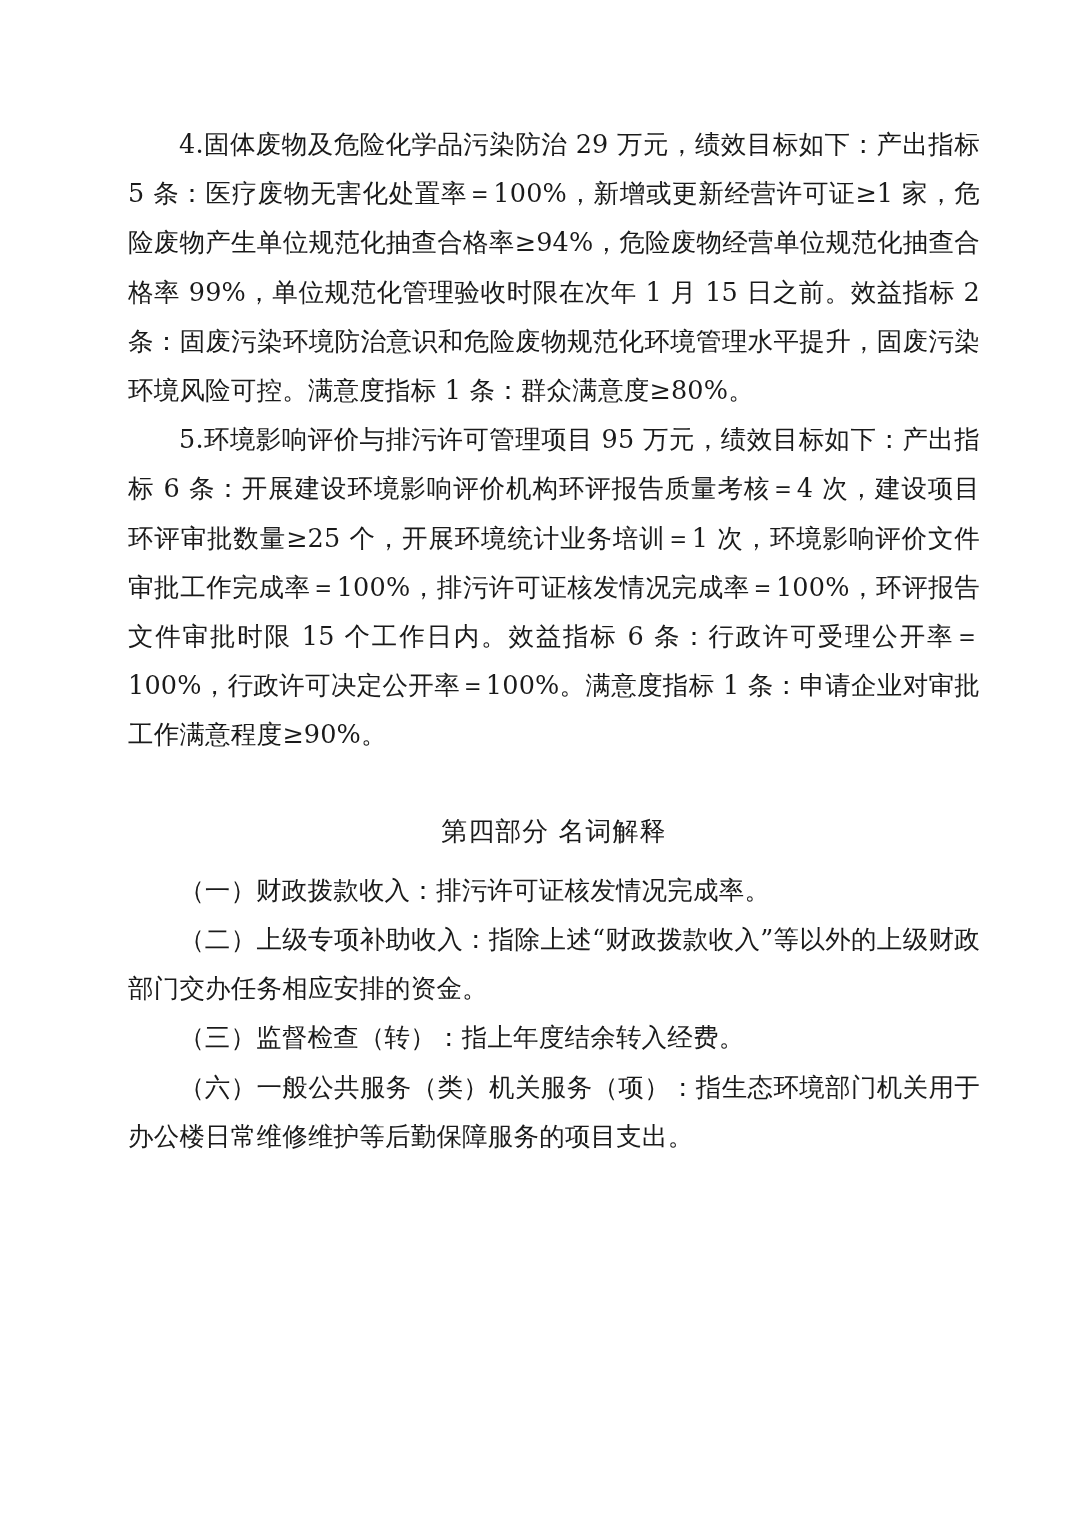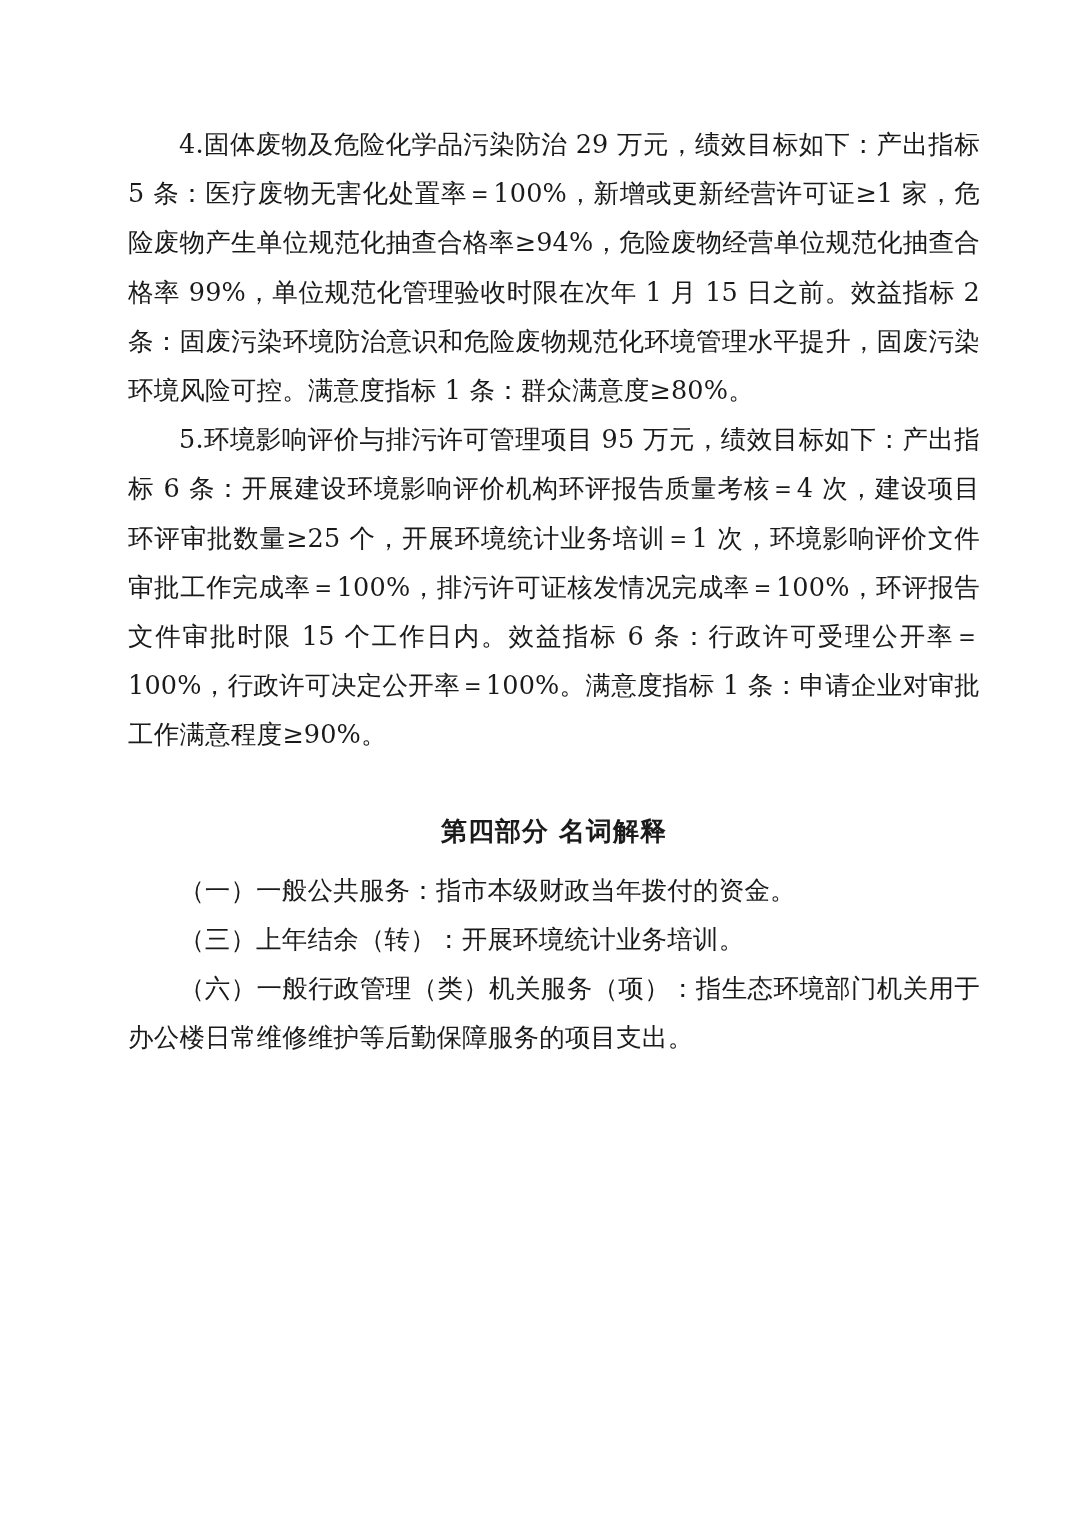--- a/index.html
+++ b/index.html
@@ -27,42 +27,43 @@
     text-align: justify;
     text-justify: inter-ideograph;
     letter-spacing: 0.2px;
   }
   p.para {
     margin: 0 0 0 0;
     text-indent: 2em;
   }
   h2.section-heading {
     font-size: 26px;
-    font-weight: bold;
+    font-weight: normal;
     text-align: center;
     margin: 46px 0 10px 0;
     letter-spacing: 1px;
     text-indent: 0;
   }
 </style>
 </head>
 <body>
 
 <div class="page">
   <div class="doc-body">
 
     <p class="para">4.固体废物及危险化学品污染防治 29 万元，绩效目标如下：产出指标 5 条：医疗废物无害化处置率＝100%，新增或更新经营许可证≥1 家，危险废物产生单位规范化抽查合格率≥94%，危险废物经营单位规范化抽查合格率 99%，单位规范化管理验收时限在次年 1 月 15 日之前。效益指标 2 条：固废污染环境防治意识和危险废物规范化环境管理水平提升，固废污染环境风险可控。满意度指标 1 条：群众满意度≥80%。</p>
 
     <p class="para">5.环境影响评价与排污许可管理项目 95 万元，绩效目标如下：产出指标 6 条：开展建设环境影响评价机构环评报告质量考核＝4 次，建设项目环评审批数量≥25 个，开展环境统计业务培训＝1 次，环境影响评价文件审批工作完成率＝100%，排污许可证核发情况完成率＝100%，环评报告文件审批时限 15 个工作日内。效益指标 6 条：行政许可受理公开率＝100%，行政许可决定公开率＝100%。满意度指标 1 条：申请企业对审批工作满意程度≥90%。</p>
 
     <h2 class="section-heading">第四部分  名词解释</h2>
 
-    <p class="para">（一）一般公共服务：指市本级财政当年拨付的资金。</p>
+    <p class="para">（一）财政拨款收入：排污许可证核发情况完成率。</p>
 
+    <p class="para">（二）上级专项补助收入：指除上述“财政拨款收入”等以外的上级财政部门交办任务相应安排的资金。</p>
 
-    <p class="para">（三）上年结余（转）：开展环境统计业务培训。</p>
+    <p class="para">（三）监督检查（转）：指上年度结余转入经费。</p>
 
 
 
-    <p class="para">（六）一般行政管理（类）机关服务（项）：指生态环境部门机关用于办公楼日常维修维护等后勤保障服务的项目支出。</p>
+    <p class="para">（六）一般公共服务（类）机关服务（项）：指生态环境部门机关用于办公楼日常维修维护等后勤保障服务的项目支出。</p>
 
   </div>
 </div>
 
 </body></html>

